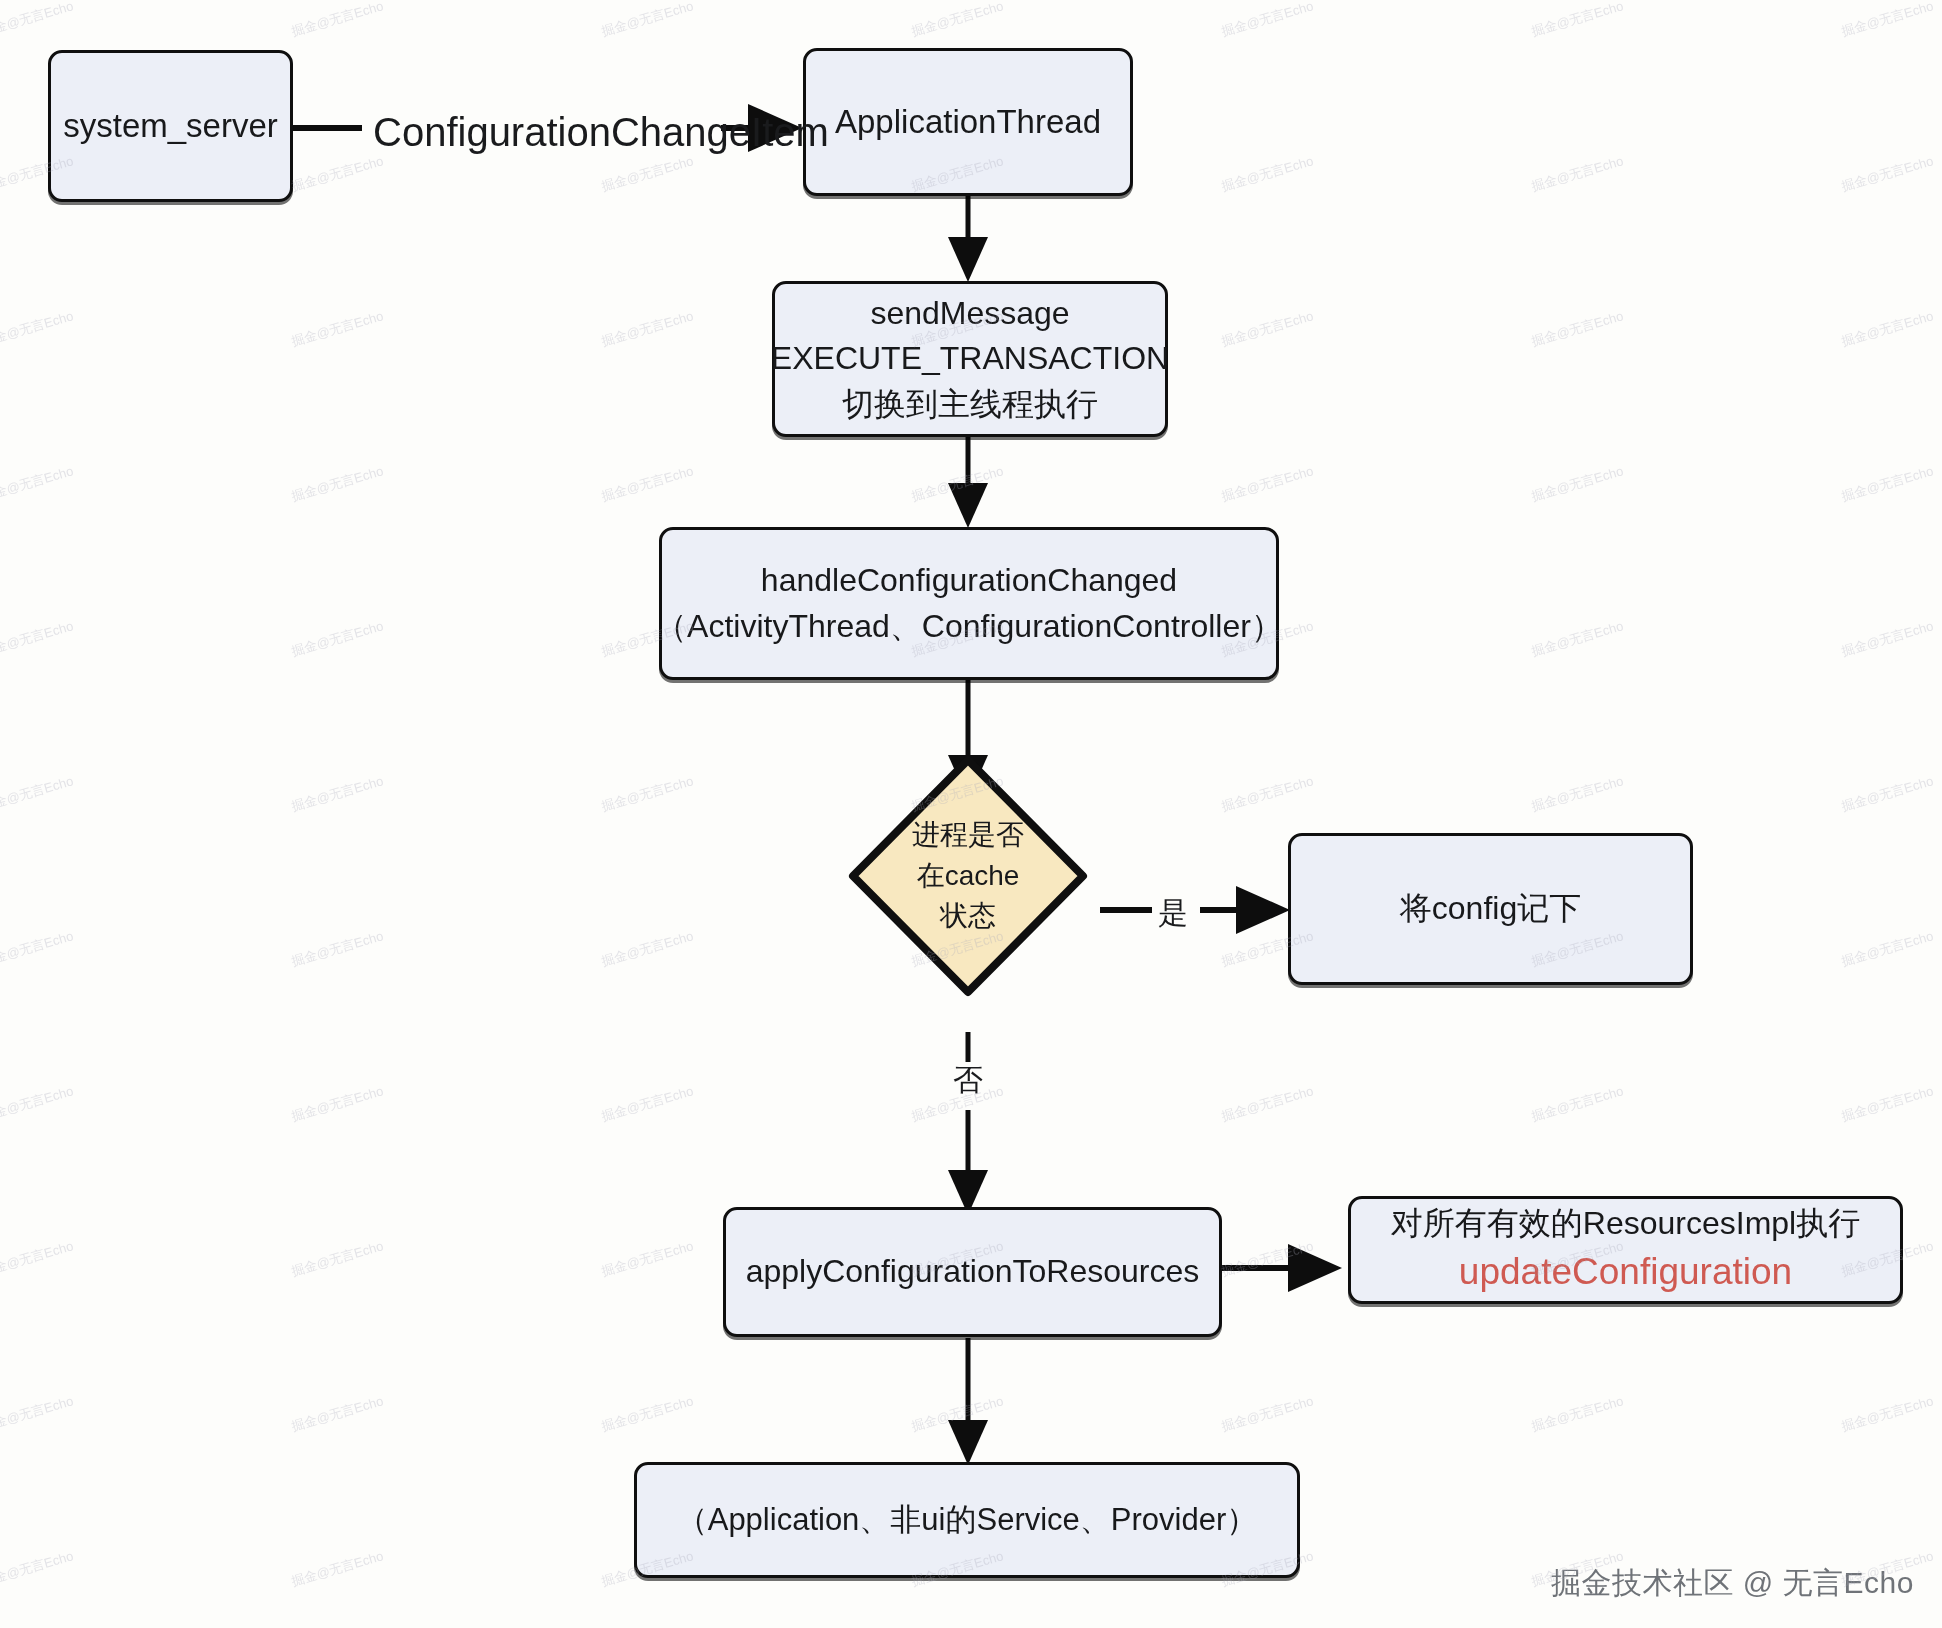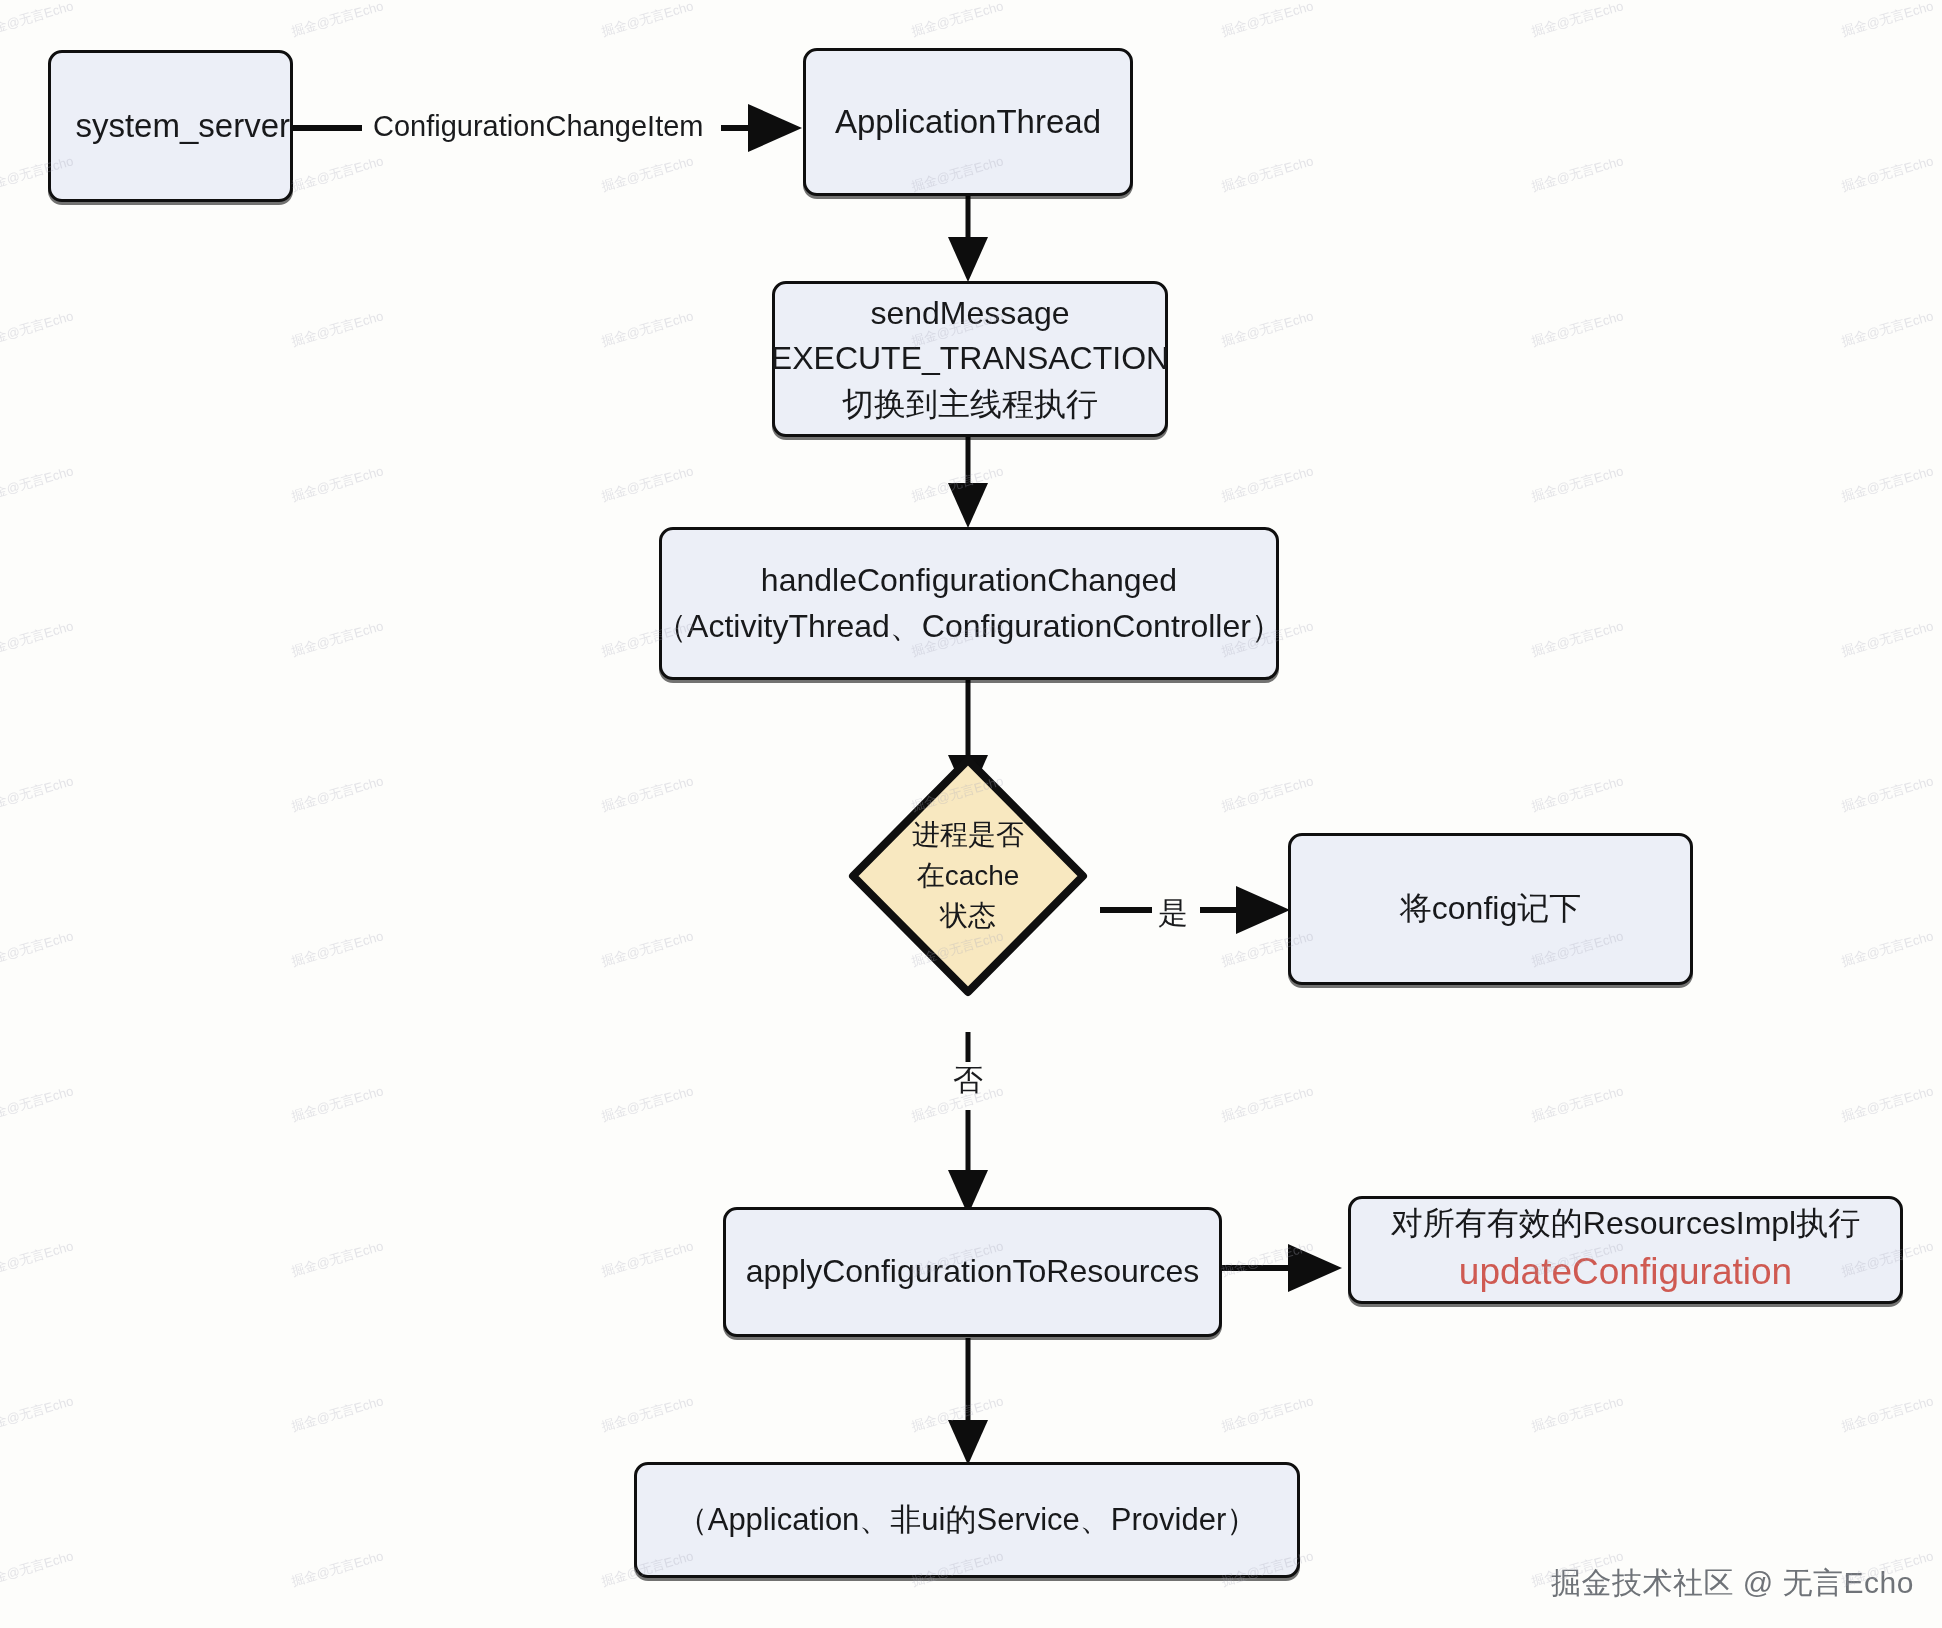--- a/index.html
+++ b/index.html
@@ -70,21 +70,21 @@
     position: absolute;
     left: 0; top: 0;
     width: 1942px;
     height: 1628px;
     pointer-events: none;
   }
 
   
   .edge-label {
     position: absolute;
-    font-size: 29px;
+    font-size: 40px;
     color: #1a1b1d;
     background: transparent;
     white-space: nowrap;
   }
   .edge-label.cn { font-size: 30px; }
 
   
   #watermark {
     position: absolute;
     right: 28px;
@@ -132,21 +132,21 @@
 
     <line x1="968" y1="1032" x2="968" y2="1062" stroke="#0d0d0d" stroke-width="5"></line>
 
     <line x1="968" y1="1110" x2="968" y2="1205" stroke="#0d0d0d" stroke-width="5" marker-end="url(#arrow)"></line>
 
     <line x1="1222" y1="1268" x2="1330" y2="1268" stroke="#0d0d0d" stroke-width="6" marker-end="url(#arrow)"></line>
 
     <line x1="968" y1="1338" x2="968" y2="1455" stroke="#0d0d0d" stroke-width="5" marker-end="url(#arrow)"></line>
   </svg>
 
-  <div class="node" style="left:48px; top:50px; width:245px; height:152px;align-items:flex-end;">
+  <div class="node" style="left:48px; top:50px; width:245px; height:152px;">
     <span class="line fs-33">system_server</span>
   </div>
 
   <div class="node" style="left:803px; top:48px; width:330px; height:148px;">
     <span class="line fs-33">ApplicationThread</span>
   </div>
 
   <div class="node" style="left:659px; top:527px; width:620px; height:153px;">
     <span class="line fs-32">handleConfigurationChanged</span>
     <span class="line fs-32">（ActivityThread、ConfigurationController）</span>

